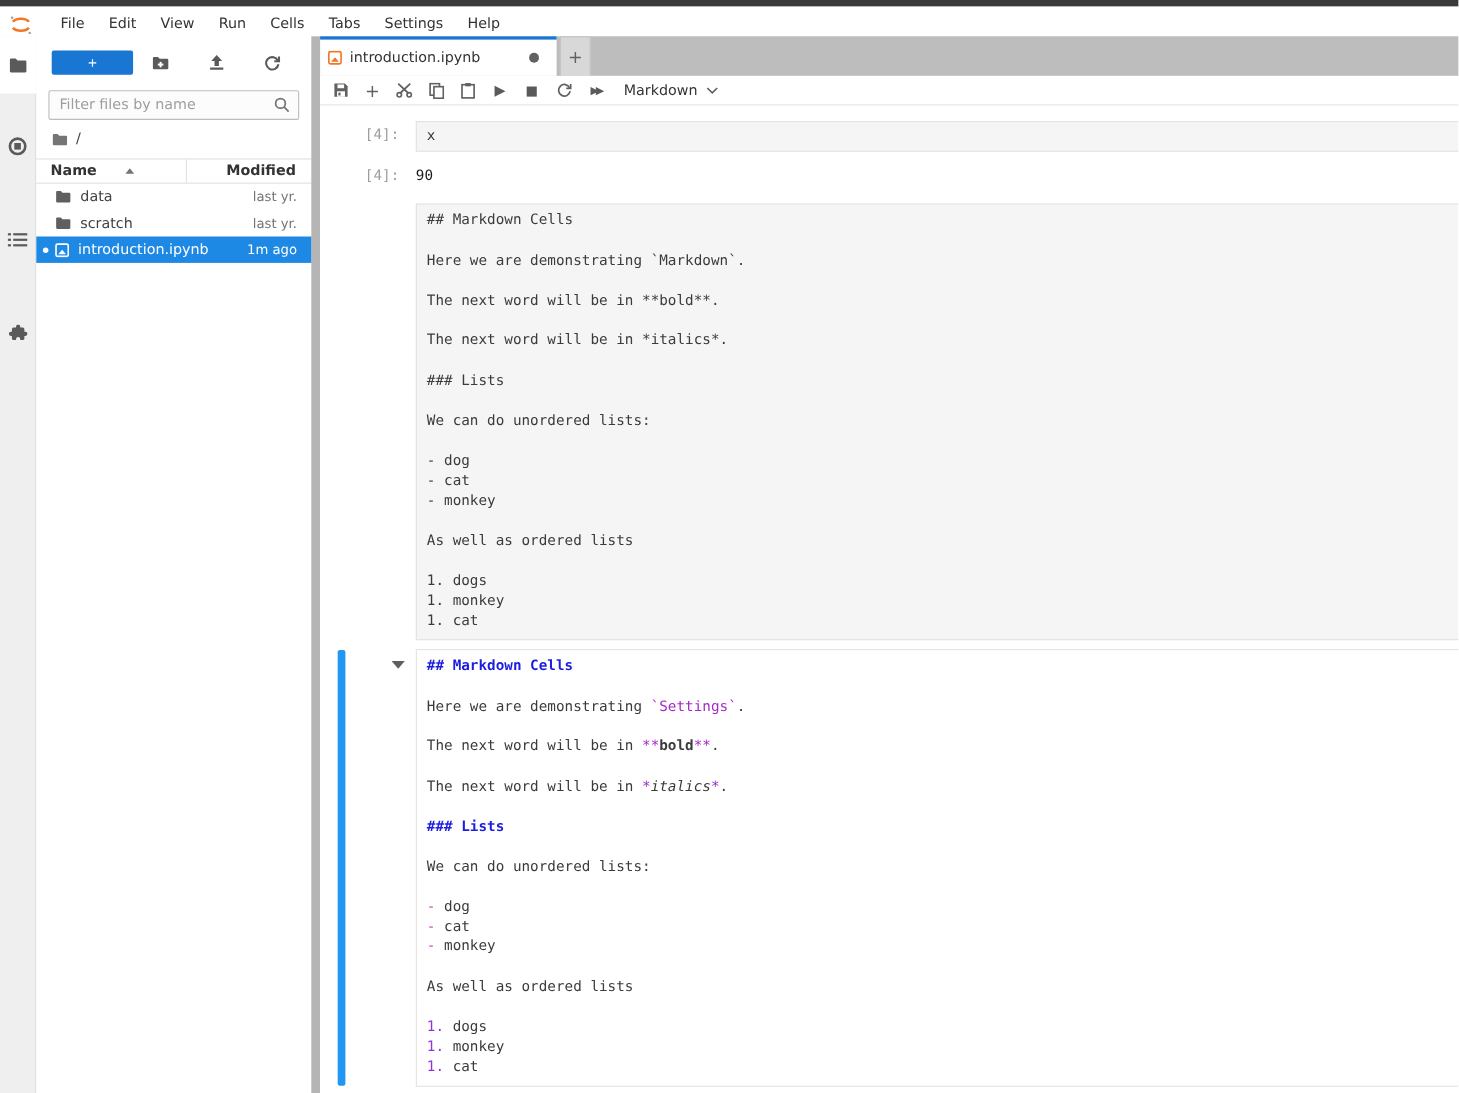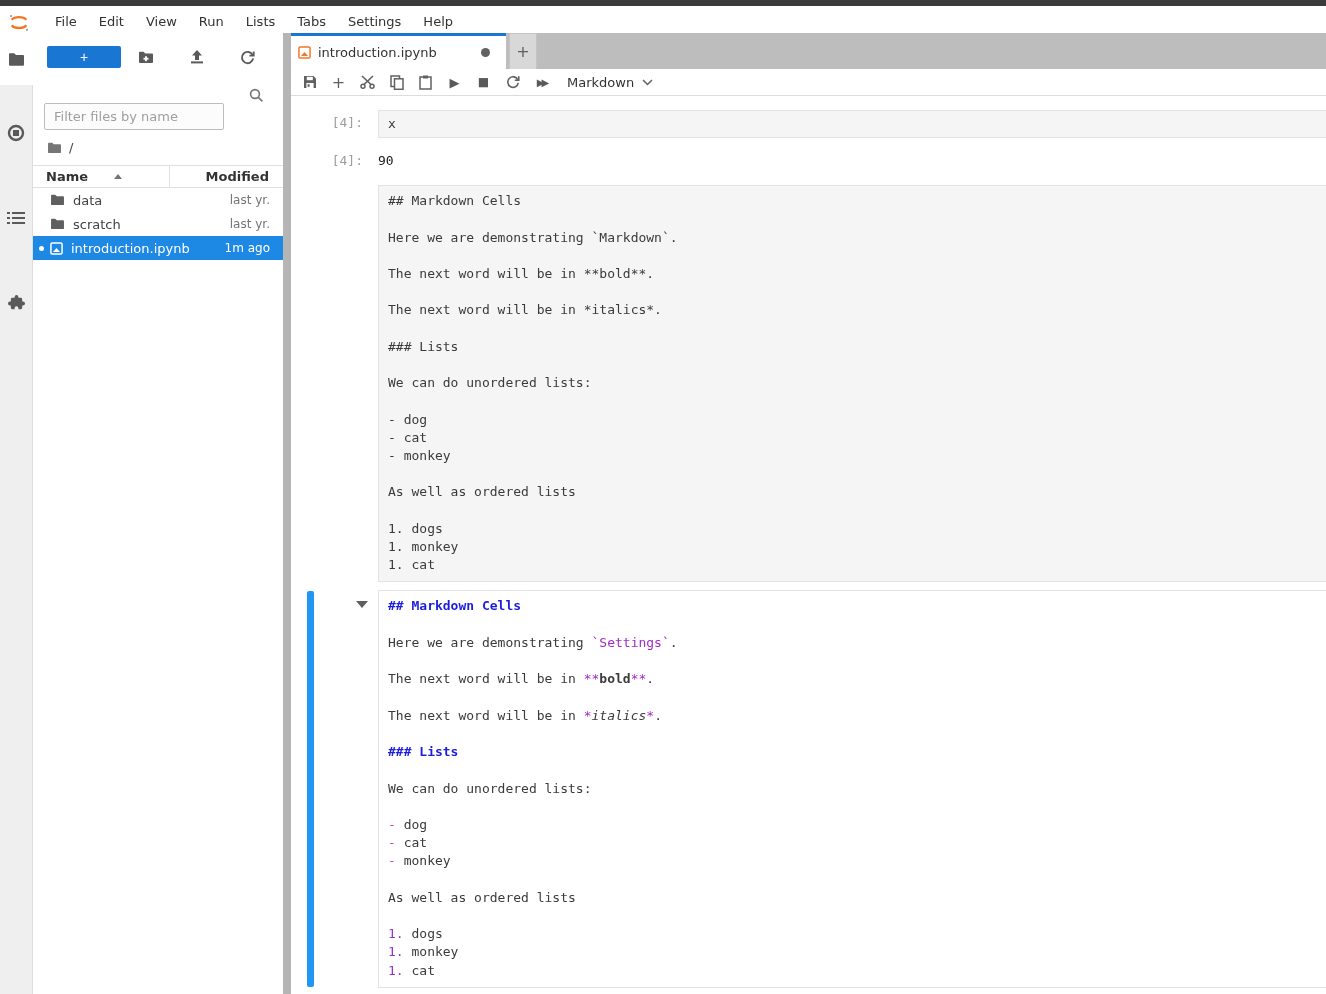--- a/index.html
+++ b/index.html
@@ -19,22 +19,22 @@
   .iconstrip .icon-slot { width:33px; height:52px; display:flex; align-items:center; justify-content:center; }
   .iconstrip .icon-slot.active { background:#fff; }
   .iconstrip svg { fill:#5a5a5a; stroke:#5a5a5a; }
 
   .filebrowser { width:250px; background:#fff; display:flex; flex-direction:column; }
   .fb-actions { display:flex; align-items:center; padding:13px 10px 10px 14px; gap:0; }
   .new-launcher-btn { width:74px; height:22px; background:#1976d2; color:#fff; border:none; border-radius:2px;
      font-size:14px; line-height:20px; cursor:pointer; }
   .fb-action-icon { flex:1; display:flex; justify-content:center; cursor:pointer; }
   .filter-wrap { margin:4px 11px 0 11px; position:relative; }
-  .filter-input { width:180px; height:27px; border:1px solid #bdbdbd; border-radius:2px; background:#fcfcfc;
-     font-size:13px; padding:0 28px 0 9px; color:#333; font-family:inherit;margin-top:21px; }
+  .filter-input { width:228px; height:27px; border:1px solid #bdbdbd; border-radius:2px; background:#fcfcfc;
+     font-size:13px; padding:0 28px 0 9px; color:#333; font-family:inherit; }
   .filter-input::placeholder { color:#9e9e9e; }
   .filter-search-icon { position:absolute; right:8px; top:6px; }
   .breadcrumb { display:flex; align-items:center; gap:7px; padding:10px 0 6px 14px; font-size:13px; color:#424242; }
   .listing-header { display:flex; align-items:center; height:23px; border-top:1px solid #e0e0e0; border-bottom:1px solid #e0e0e0;
      margin-top:4px; font-size:13px; font-weight:bold; color:#333; }
   .lh-name { width:137px; padding-left:13px; display:flex; align-items:center; gap:26px; border-right:1px solid #e0e0e0; height:100%; }
   .sort-caret { width:0; height:0; border-left:4px solid transparent; border-right:4px solid transparent; border-bottom:5px solid #757575; }
   .lh-modified { flex:1; text-align:right; padding-right:14px; }
   .fb-row { display:flex; align-items:center; height:24px; font-size:13px; color:#424242; cursor:pointer; position:relative; }
   .fb-row .row-icon { margin-left:17px; margin-right:8px; display:flex; }
@@ -102,21 +102,21 @@
   <svg class="logo" viewBox="0 0 24 22">
     <path d="M4 7.5 C7 3.5, 17 3.5, 20 7.5" stroke="#f37626" stroke-width="2.6" fill="none"></path>
     <path d="M4 13.5 C7 17.5, 17 17.5, 20 13.5" stroke="#f37626" stroke-width="2.6" fill="none"></path>
     <circle cx="3.2" cy="3.4" r="1.2" fill="#9e9e9e"></circle>
     <circle cx="20.8" cy="18.6" r="1.2" fill="#9e9e9e"></circle>
   </svg>
   <span class="menu-item">File</span>
   <span class="menu-item">Edit</span>
   <span class="menu-item">View</span>
   <span class="menu-item">Run</span>
-  <span class="menu-item">Lists</span>
+  <span class="menu-item">Cells</span>
   <span class="menu-item">Tabs</span>
   <span class="menu-item">Settings</span>
   <span class="menu-item">Help</span>
 </div>
 
 <div class="app">
 
   <div class="iconstrip">
     <div class="icon-slot active">
       <svg width="17" height="15" viewBox="0 0 17 15">

